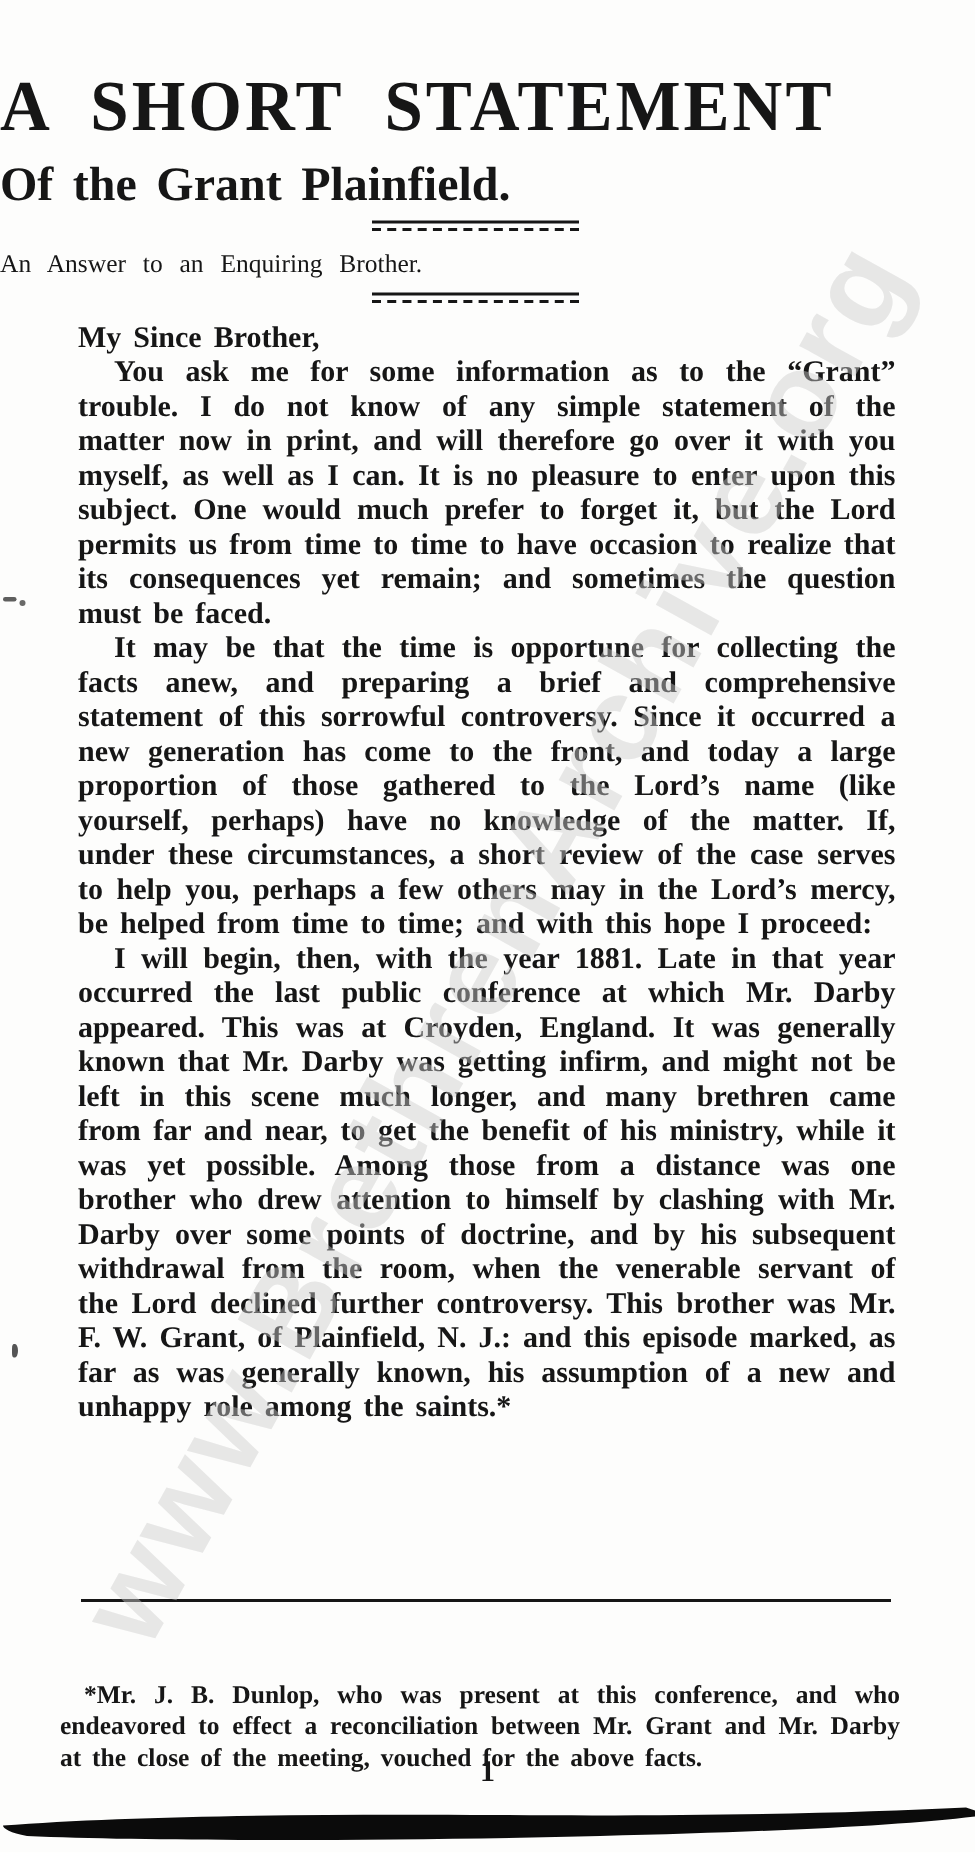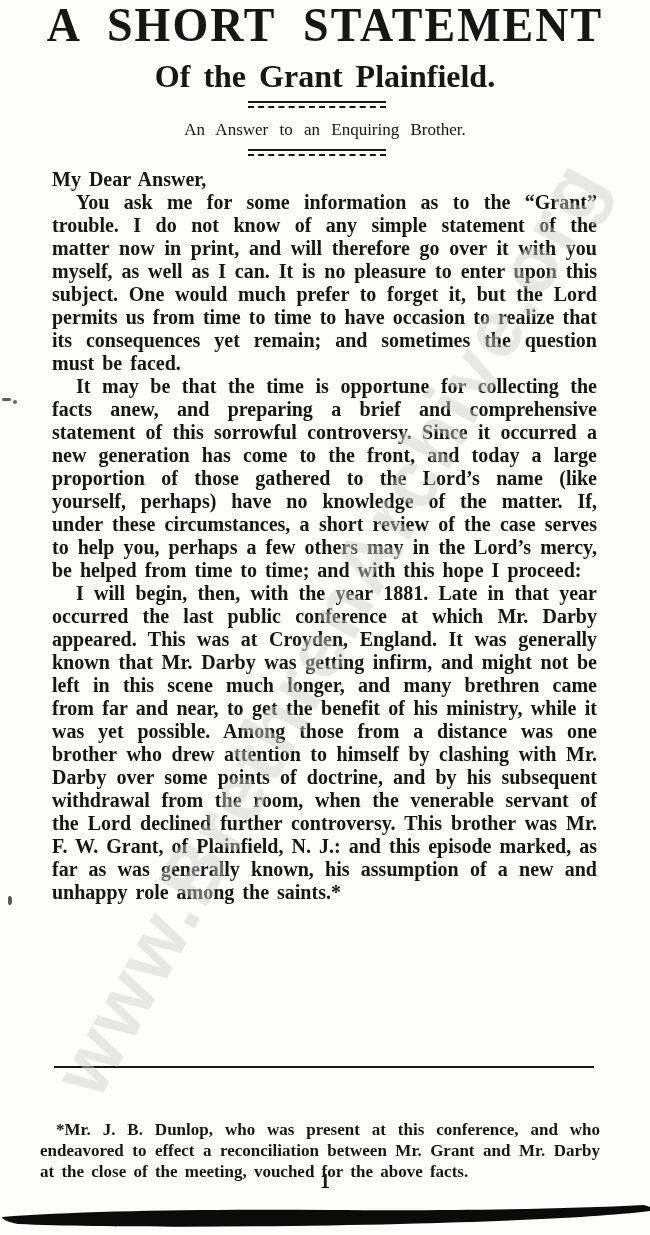--- a/index.html
+++ b/index.html
@@ -7,21 +7,21 @@
     position: relative;
     width: 650px;
     height: 1235px;
     margin: 0 auto;
     background: var(--paper, #fdfdfc);
     overflow: hidden;
     font-family: "Liberation Serif", "DejaVu Serif", serif;
     color: var(--ink, #161616);
   }
   
-  .doc-header { text-align: center; }
+  .doc-header { padding-top: 46px; text-align: left; }
   .title {
     margin: 0;
     font-size: 46px;
     line-height: 50px;
     font-weight: 700;
     letter-spacing: 2px;
     word-spacing: 14px;
     transform: scaleY(1.04);
   }
   .subtitle {
@@ -121,21 +121,21 @@
 
   <div class="doc-header">
     <h1 class="title">A SHORT STATEMENT</h1>
     <h2 class="subtitle">Of the Grant Plainfield.</h2>
     <div class="rule"></div>
     <h3 class="heading">An Answer to an Enquiring Brother.</h3>
     <div class="rule rule-2"></div>
   </div>
 
   <div class="body-text" id="paragraphs">
-    <p class="salutation">My Dear Answer,</p>
+    <p class="salutation">My Since Brother,</p>
   <p>You ask me for some information as to the “Grant” trouble.  I do not know of any simple statement of the matter now in print, and will therefore go over it with you myself, as well as I can.  It is no pleasure to enter upon this subject. One would much prefer to forget it, but the Lord permits us from time to time to have occasion to realize that its consequences yet remain; and sometimes the question must be faced.</p>
       <p>It may be that the time is opportune for collecting the facts anew, and preparing a brief and comprehensive statement of this sorrowful controversy. Since it occurred a new generation has come to the front, and today a large proportion of those gathered to the Lord’s name (like yourself, perhaps) have no knowledge of the matter.  If, under these circumstances, a short review of the case serves to help you, perhaps a few others may in the Lord’s mercy, be helped from time to time; and with this hope I proceed:</p>
       <p>I will begin, then, with the year 1881.  Late in that year occurred the last public conference at which Mr. Darby appeared.  This was at Croyden, England.  It was generally known that Mr. Darby was getting infirm, and might not be left in this scene much longer, and many brethren came from far and near, to get the benefit of his ministry, while it was yet possible. Among those from a distance was one brother who drew attention to himself by clashing with Mr. Darby over some points of doctrine, and by his subsequent withdrawal from the room, when the venerable servant of the Lord declined further controversy.  This brother was Mr. F. W. Grant, of Plainfield, N. J.: and this episode marked, as far as was generally known, his assumption of a new and unhappy role among the saints.*</p>
     </div>
 
   <div class="footnote-rule"></div>
   <div class="footnote">*Mr. J. B. Dunlop, who was present at this conference, and who endeavored to effect a reconciliation between Mr. Grant and Mr. Darby at the close of the meeting, vouched for the above facts.</div>
 
   <div class="page-number">1</div>
 

